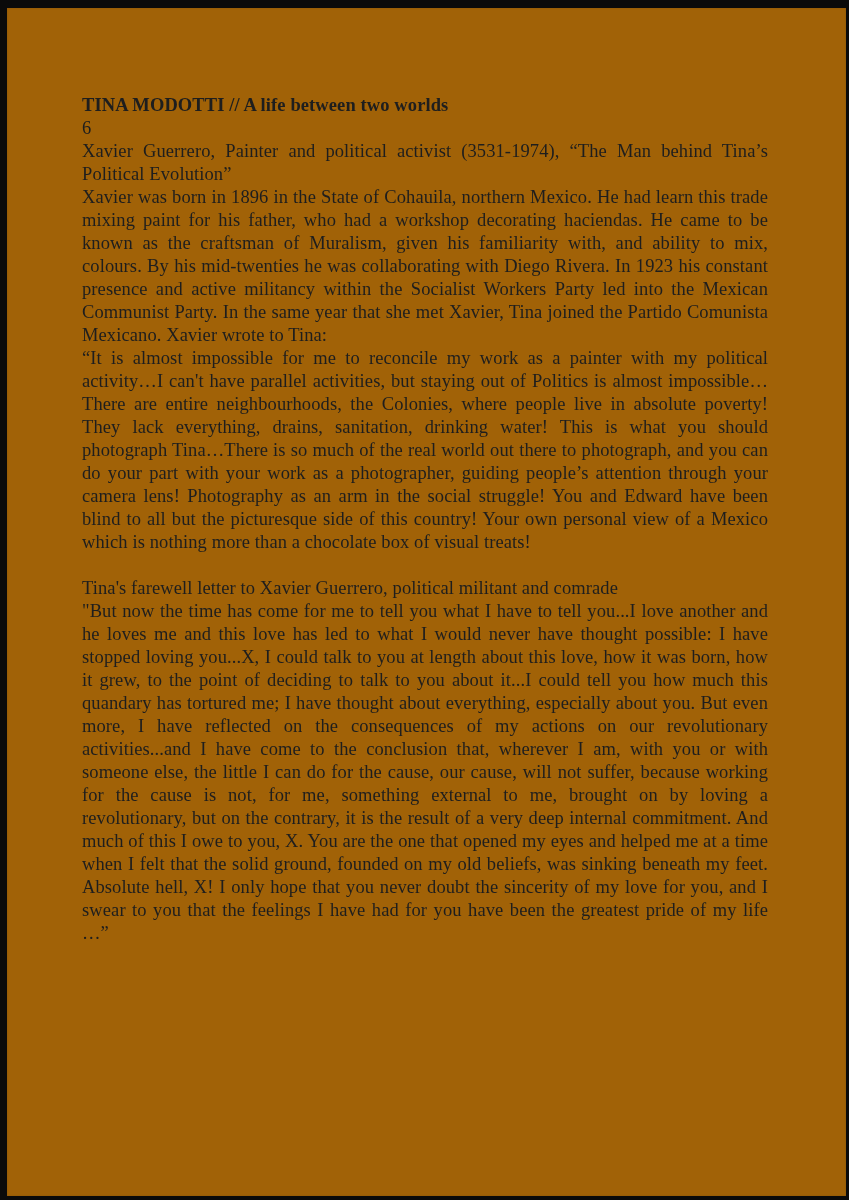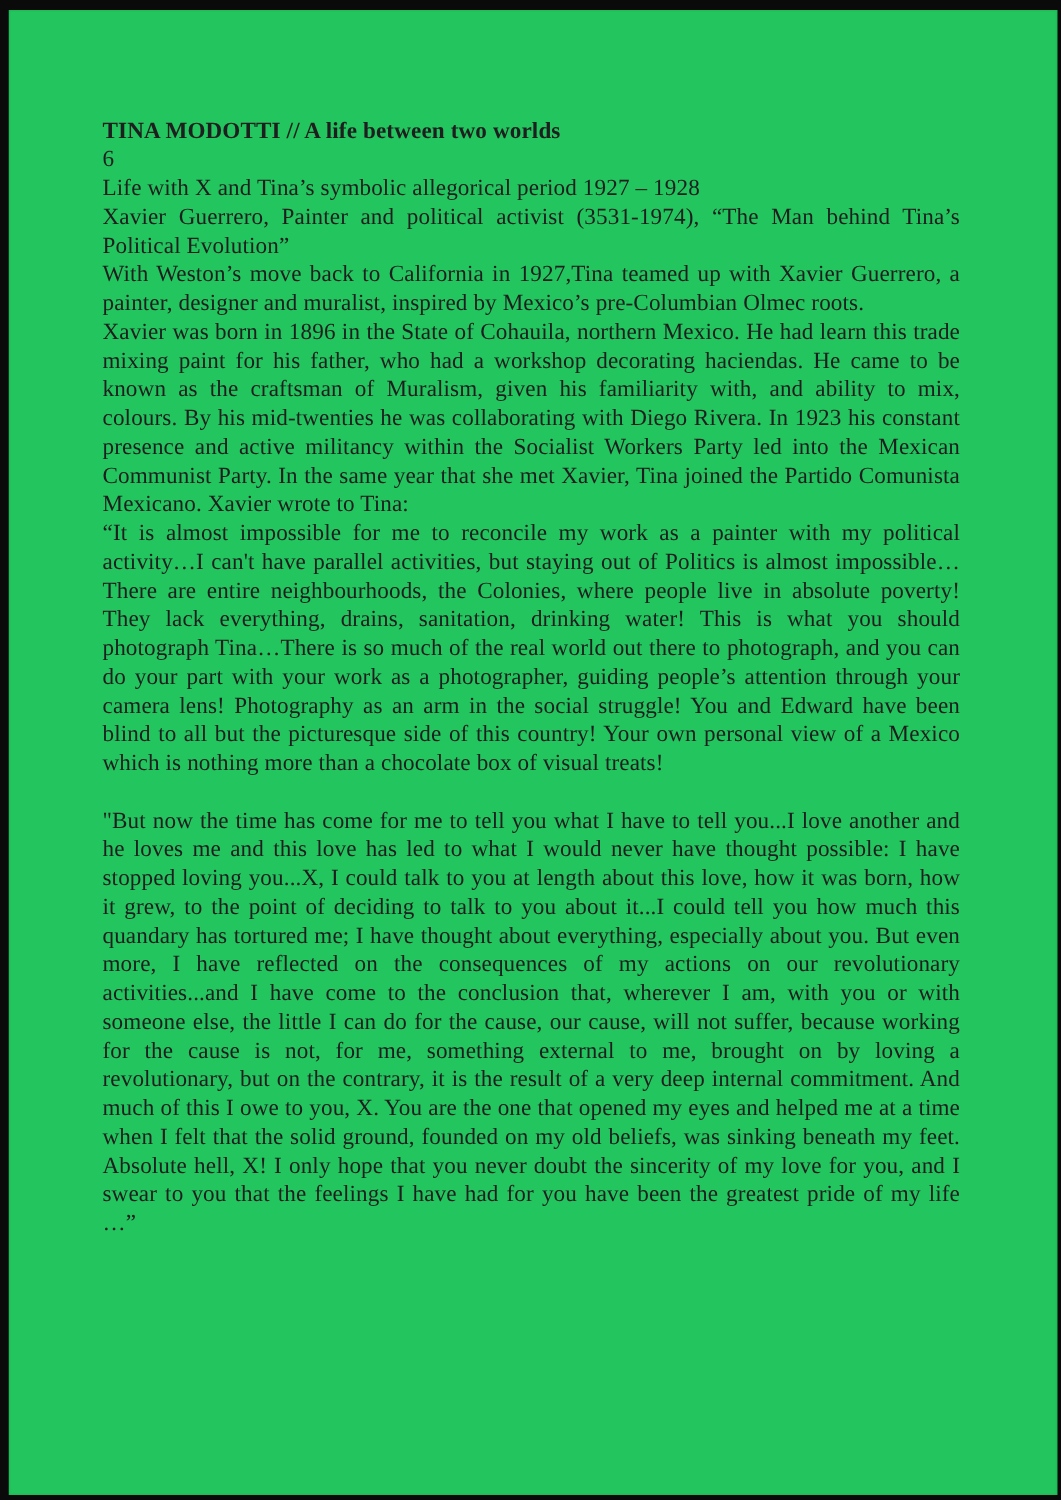--- a/index.html
+++ b/index.html
@@ -13,21 +13,21 @@
     background: #0a0a0a;
     overflow: hidden;
     font-family: "Liberation Serif", "DejaVu Serif", serif;
   }
   .page {
     position: absolute;
     top: 8px;
     left: 7px;
     right: 3px;
     bottom: 4px;
-    background: #22c55e;
+    background: #a16207;
     box-shadow: inset 0 0 2px rgba(0,0,0,0.15);
   }
   .content {
     padding: 86px 78px 0 75px;
     color: #1e1e1e;
     font-size: 18.5px;
     line-height: 23px;
   }
   .content p {
     margin: 0;
@@ -43,21 +43,20 @@
     height: 23px;
   }
 </style>
 </head>
 <body>
 
 <div class="page">
   <div class="content">
     <p class="bold">TINA MODOTTI  //  A life between two worlds</p>
     <p>6</p>
-    <p>Life with X and Tina’s symbolic allegorical period 1927 – 1928</p>
     <p>Xavier Guerrero, Painter and political activist (3531-1974), “The Man behind Tina’s Political Evolution”</p>
-    <p>With Weston’s move back to California in 1927,Tina teamed up with Xavier Guerrero, a painter, designer and muralist, inspired by Mexico’s pre-Columbian Olmec roots.</p>
     <p>Xavier was born in 1896 in the State of  Cohauila, northern Mexico. He had learn this trade mixing paint for his father, who had a workshop decorating haciendas. He came to be known as the craftsman of Muralism, given his familiarity with, and ability to mix, colours. By his mid-twenties he was collaborating with Diego Rivera. In 1923 his constant presence and active militancy within the Socialist Workers Party led into the Mexican Communist Party. In the same year that she met Xavier, Tina joined the Partido Comunista Mexicano. Xavier wrote to Tina:</p>
     <p class="italic">“It is almost impossible for me to reconcile my work as a painter with my political activity…I can't have parallel activities, but staying out of Politics is almost impossible…There are entire neighbourhoods, the Colonies, where people live in absolute poverty! They lack everything, drains, sanitation, drinking water! This is what you should photograph Tina…There is so much of the real world out there to photograph, and you can do your part with your work as a photographer, guiding people’s attention through your camera lens! Photography as an arm in the social struggle! You and Edward have been blind to all but the picturesque side of this country! Your own personal view of a Mexico which is nothing more than a chocolate box of visual treats!</p>
     <div class="blank-line"></div>
+    <p>Tina's farewell letter to Xavier Guerrero, political militant and comrade</p>
     <p class="italic">"But now the time has come for me to tell you what I have to tell you...I love another and he loves me and this love has led to what I would never have thought possible: I have stopped loving  you...X, I could talk to you at length about this love, how it was born, how it grew, to the point of deciding to talk to you about it...I could tell you how much this quandary has tortured me; I have thought about everything, especially about you. But even more, I have reflected on the consequences of my actions on our revolutionary activities...and I have come to the conclusion that, wherever I am, with you or with someone else, the little I can do for the cause, our cause, will not suffer, because working for the cause is not, for me, something external to me, brought on by loving a revolutionary, but on the contrary, it is the result of a very deep internal commitment. And much of this I owe to you, X. You are the one that opened my eyes and helped me at a time when I felt that the solid ground, founded on my old beliefs, was sinking beneath my feet. Absolute hell, X! I only hope that you never doubt the sincerity of my love for you, and I swear to you that the feelings I have had for you have been the greatest pride of my life …”</p>
   </div>
 </div>
 
 </body></html>

